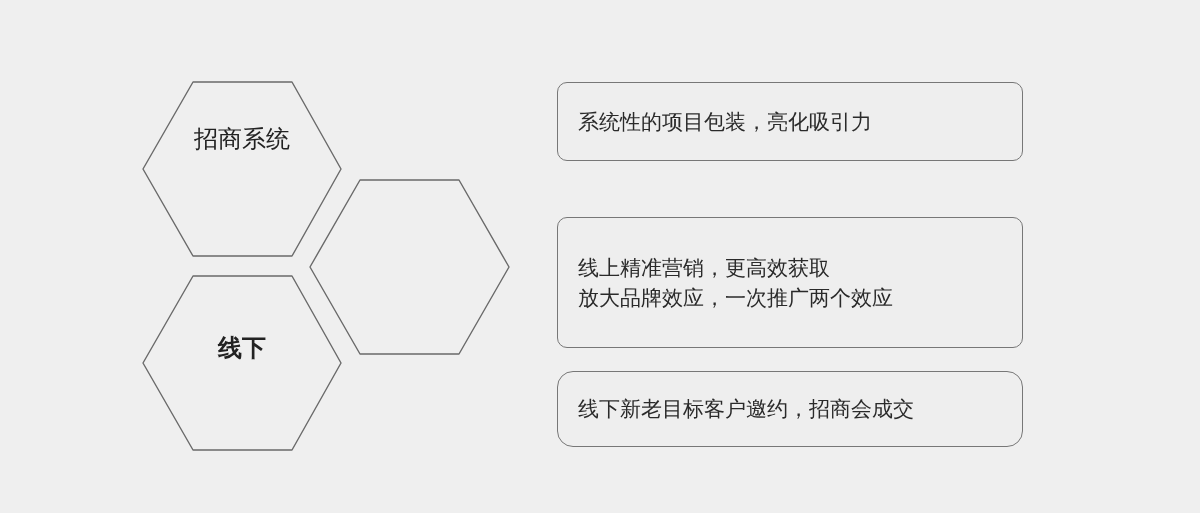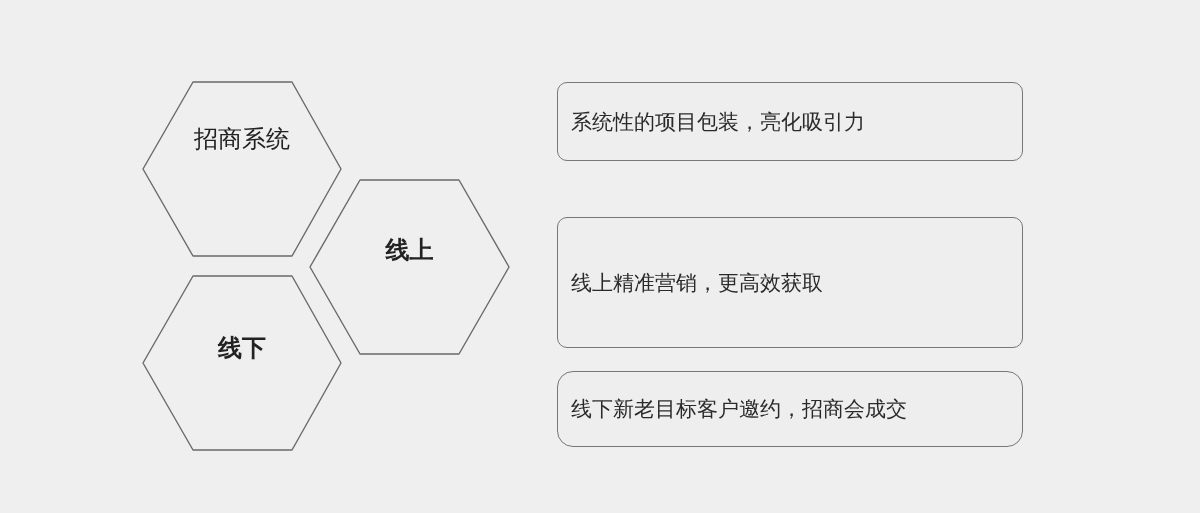--- a/index.html
+++ b/index.html
@@ -2,55 +2,55 @@
 <html><head>
 <meta charset="utf-8">
 <style>
   html, body { margin:0; padding:0; }
   body { width:1200px; height:513px; background:#efefef; position:relative; overflow:hidden;
          font-family: "DejaVu Sans", "Liberation Sans", sans-serif; color:#222; }
   svg.hexes { position:absolute; left:0; top:0; }
   .hex-label { position:absolute; text-align:center; font-size:24px; line-height:33px; color:#222; }
   .hex-label .b { font-weight:bold; }
   .box { position:absolute; left:557px; width:466px; border:1.5px solid #777; border-radius:10px;
-         box-sizing:border-box; display:flex; align-items:center; padding-left:13px; font-size:21px; color:#2a2a2a; background:#eeeeee; }
+         box-sizing:border-box; display:flex; align-items:center; padding-left:20px; font-size:21px; color:#2a2a2a; background:#eeeeee; }
   .box .line { display:block; line-height:30px; }
 </style>
 </head>
 <body>
 
 <svg class="hexes" width="1200" height="513">
   <g fill="none" stroke="#6a6a6a" stroke-width="1.4" stroke-linejoin="round">
     <polygon points="143,169 193,82 292,82 341,169 292,256 193,256"></polygon>
     <polygon points="310,267 360,180 459,180 509,267 459,354 360,354"></polygon>
     <polygon points="143,363 193,276 292,276 341,363 292,450 193,450"></polygon>
   </g>
 </svg>
 
 <div class="hex-label" style="left:143px; top:123px; width:198px;">
   <div>招商系统</div>
 </div>
 
 <div class="hex-label" style="left:310px; top:234px; width:199px;">
-  <div class="b">线上</div>
 </div>
 
 <div class="hex-label" style="left:143px; top:332px; width:198px;">
   <div class="b">线下</div>
 </div>
 
 <div class="box" style="top:82px; height:79px;">
   <div>
     <span class="line">系统性的项目包装，亮化吸引力</span>
   </div>
 </div>
 
 <div class="box" style="top:217px; height:131px;">
   <div>
     <span class="line">线上精准营销，更高效获取</span>
+    <span class="line">放大品牌效应，一次推广两个效应</span>
   </div>
 </div>
 
 <div class="box" style="top:371px; height:76px;border-radius:16px;">
   <div>
     <span class="line">线下新老目标客户邀约，招商会成交</span>
   </div>
 </div>
 
 </body></html>

